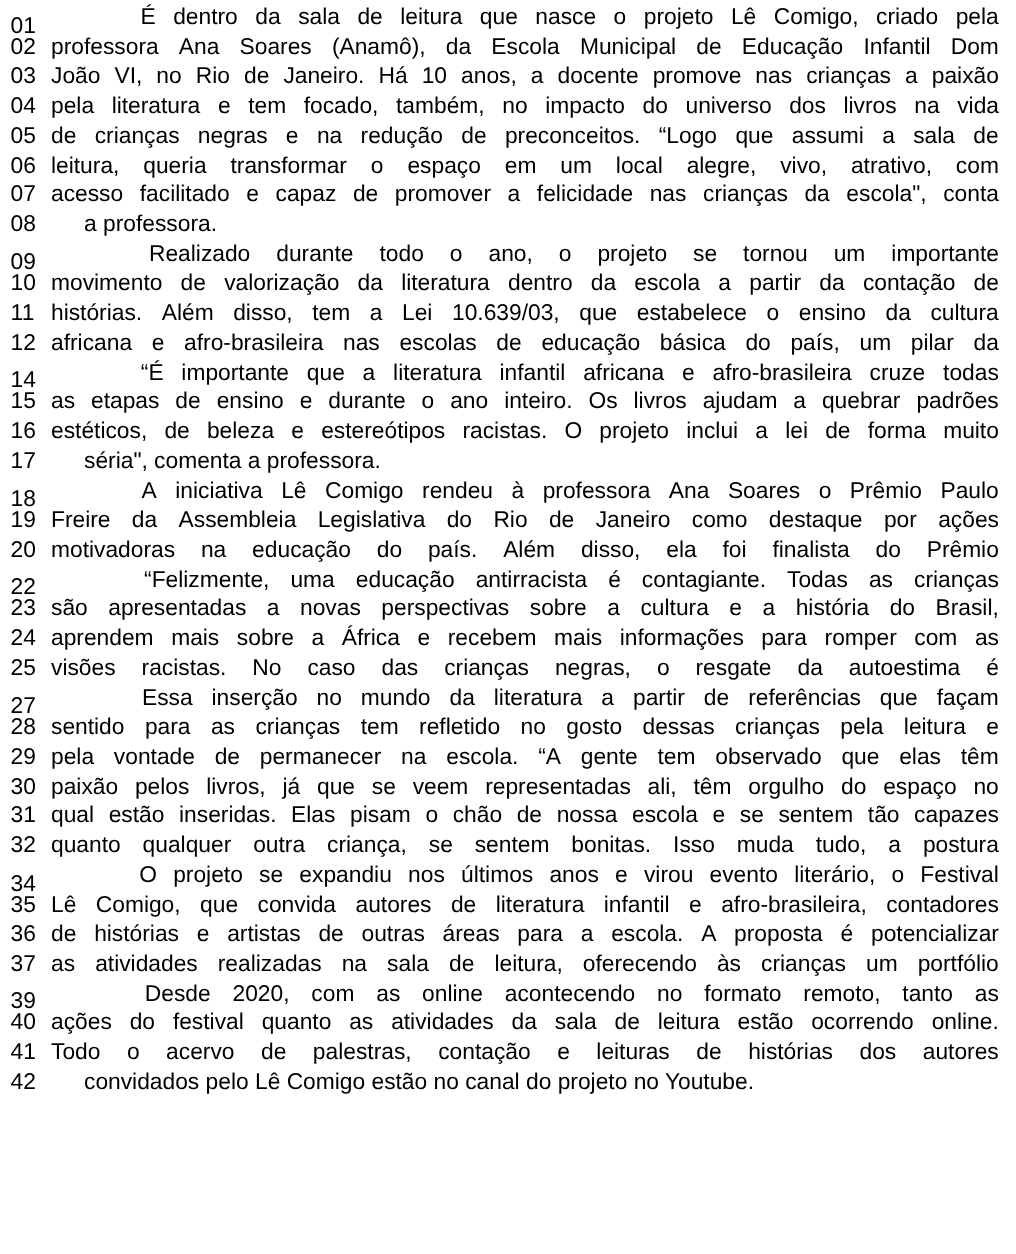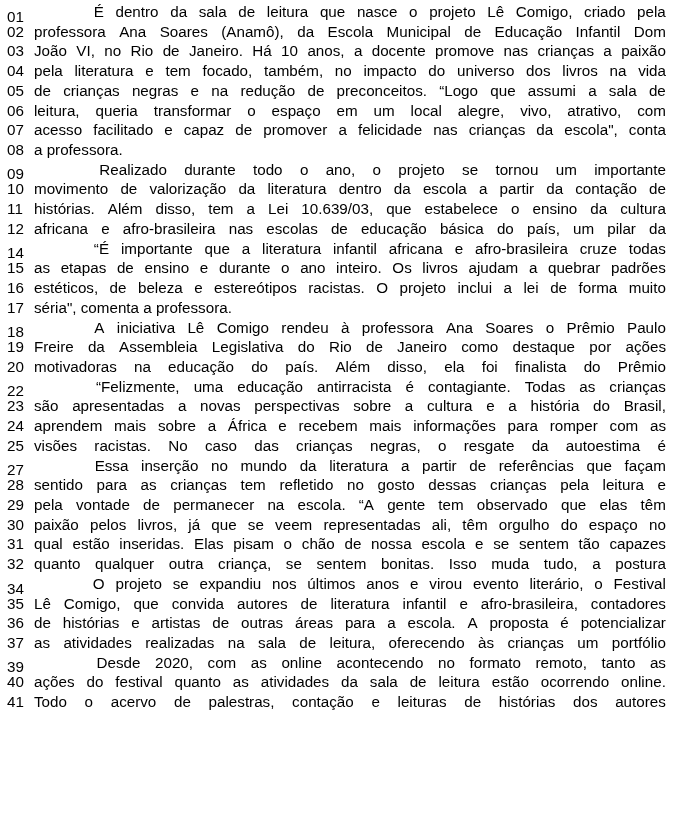--- a/index.html
+++ b/index.html
@@ -53,20 +53,21 @@
   
   .line-text.just {
     display: flex;
     justify-content: space-between;
   }
   .line-text.just > .w {
     white-space: pre;
   }
   .line-text.last {
     display: block;
+    margin-left: 22px;
   }
   .line-text .indent {
     display: inline-block;
     width: 48px;
   }
 </style>
 </head>
 <body>
 
 <div class="page">
@@ -682,14 +683,18 @@
           <span class="w">palestras,</span>
           <span class="w">contação</span>
           <span class="w">e</span>
           <span class="w">leituras</span>
           <span class="w">de</span>
           <span class="w">histórias</span>
           <span class="w">dos</span>
           <span class="w">autores</span>
         </span>
       </div>
+      <div class="line-row">
+        <span class="line-no">42</span>
+        <span class="line-text last">convidados pelo Lê Comigo estão no  canal do projeto no Youtube.</span>
+      </div>
     </div>
 </div>
 
 </body></html>

